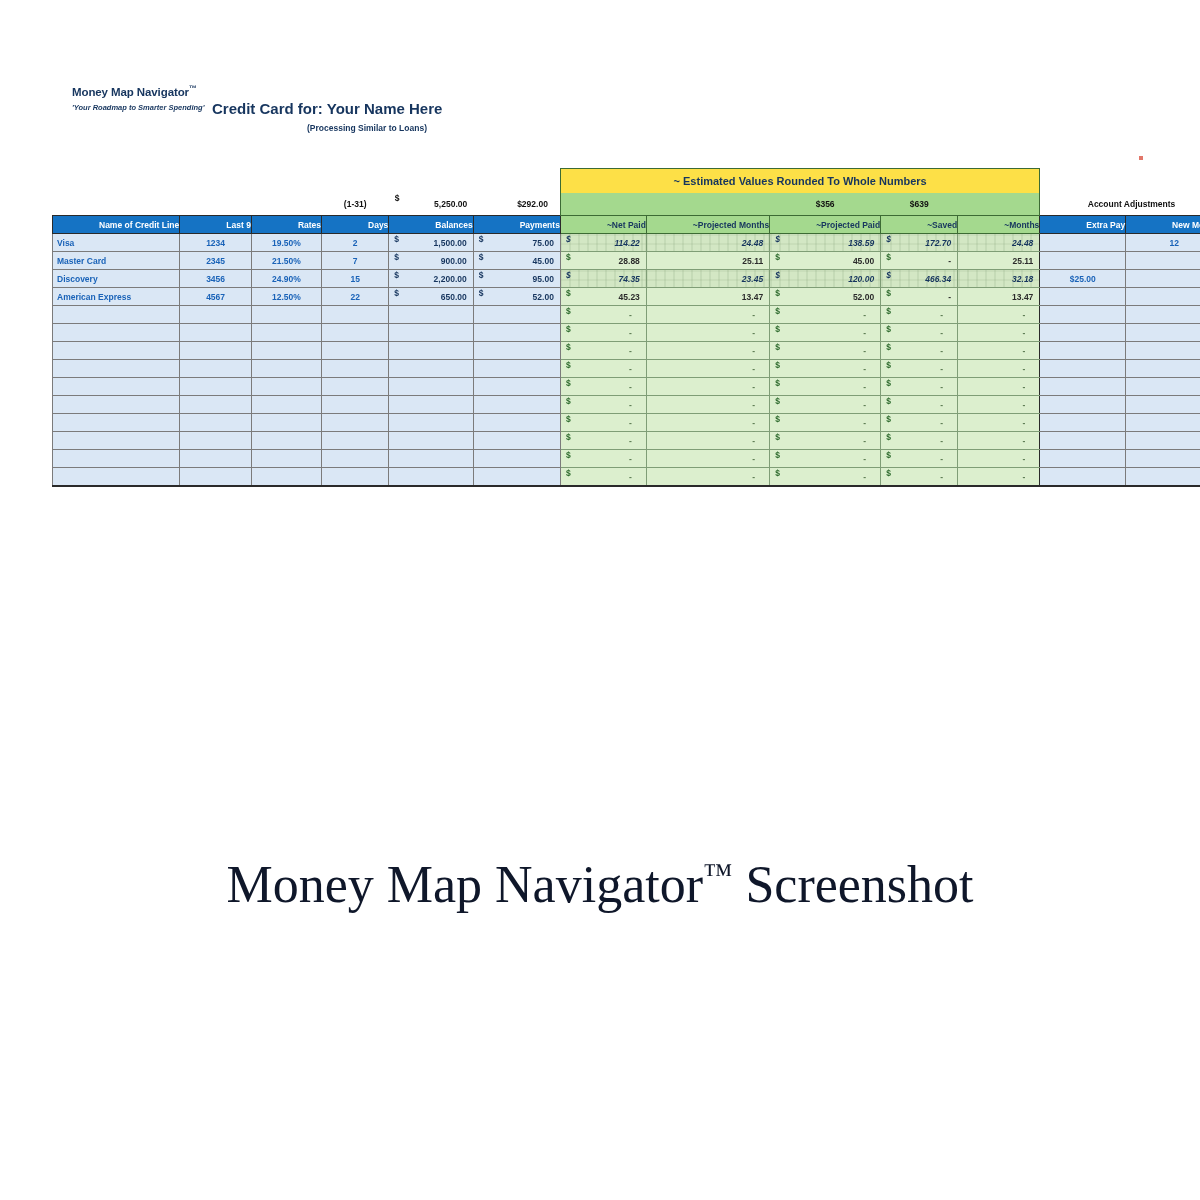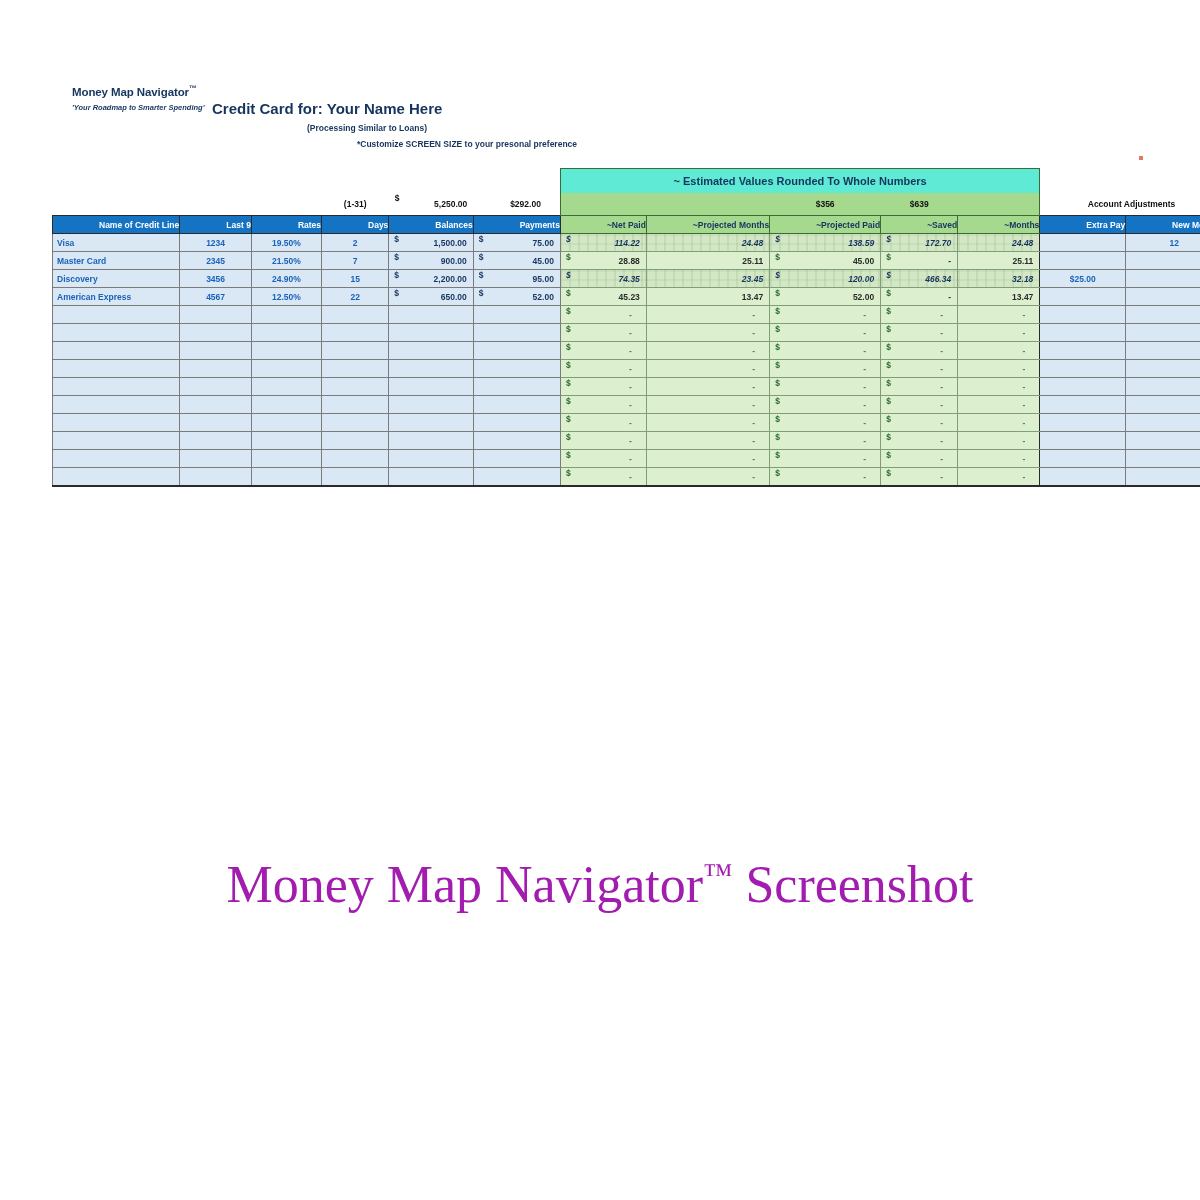--- a/index.html
+++ b/index.html
@@ -43,24 +43,24 @@
   }
 
   
   #sheet{position:absolute;left:52px;top:168px;}
   table{border-collapse:collapse;table-layout:fixed;}
   td,th{padding:0;margin:0;font-weight:bold;}
 
   
   .annot{height:22px;font-size:8.5px;color:#111;background:#fff;border:none;}
   .annot.center{text-align:center;}
-  .annot.right{text-align:right;padding-right:19px;}
+  .annot.right{text-align:right;padding-right:12px;}
 
   .annot.green-title{
-    background:#5eead4;color:#16355e;font-size:11px;text-align:center;
+    background:#fde047;color:#16355e;font-size:11px;text-align:center;
     border-left:1.5px solid #3c6b34;border-right:1.5px solid #3c6b34;
     border-top:1.5px solid #3c6b34;
     height:24px;
   }
   .annot.green-mid{background:#a4d98e;height:22px;border:none;}
   .annot.green-edgeL{background:#a4d98e;height:22px;border-left:1.5px solid #3c6b34;}
   .annot.green-edgeR{background:#a4d98e;height:22px;border-right:1.5px solid #3c6b34;}
   .annot.adj-title{
     background:#fff;color:#111;font-size:8.5px;text-align:center;font-weight:bold;
   }
@@ -108,36 +108,35 @@
   .g.bright{border-right:1.5px solid #2a2a2a;}
 
   .cell.adj{background:#dae7f5;text-align:center;color:#1a63b8;}
   .cell.adjL{border-left:1.5px solid #2a2a2a;}
   .thickBot{border-bottom:2px solid #2a2a2a !important;}
 
   
   #caption{
     position:absolute;left:0;top:855px;width:1200px;text-align:center;
     font-family:"Liberation Serif", serif;
-    font-size:52px;color:#a21caf;white-space:nowrap;
+    font-size:52px;color:#0f172a;white-space:nowrap;
   }
   #caption .tm{font-size:30px;vertical-align:super;}
 </style>
 </head>
 <body>
 
 <div id="brand-block">
   <div id="brand-name"><span>Money Map Navigator</span><span class="tm">™</span></div>
   <div id="brand-tagline">'Your Roadmap to Smarter Spending'</div>
 </div>
 
 <div id="title-block">
   <div id="main-title">Credit Card for: Your Name Here</div>
   <div id="sub-title">(Processing Similar to Loans)</div>
-  <div id="note-title">*Customize SCREEN SIZE to your presonal preference</div>
 </div>
 
 <div id="red-marker"></div>
 
 <div id="sheet">
   <table>
     <colgroup>
       <col style="width:158px">
         <col style="width:57px">
         <col style="width:76px">

